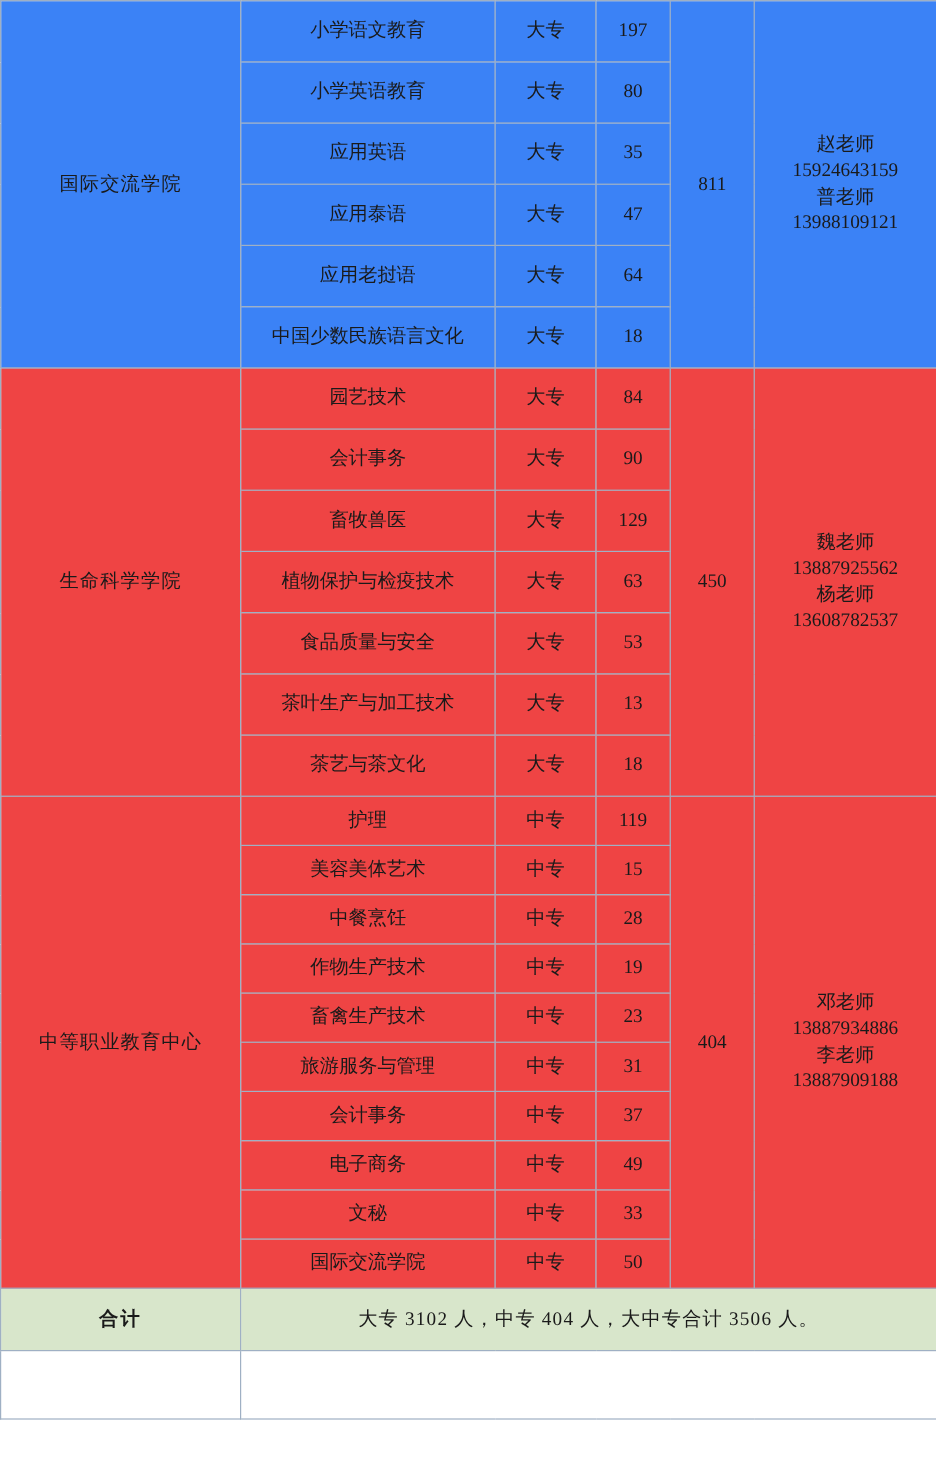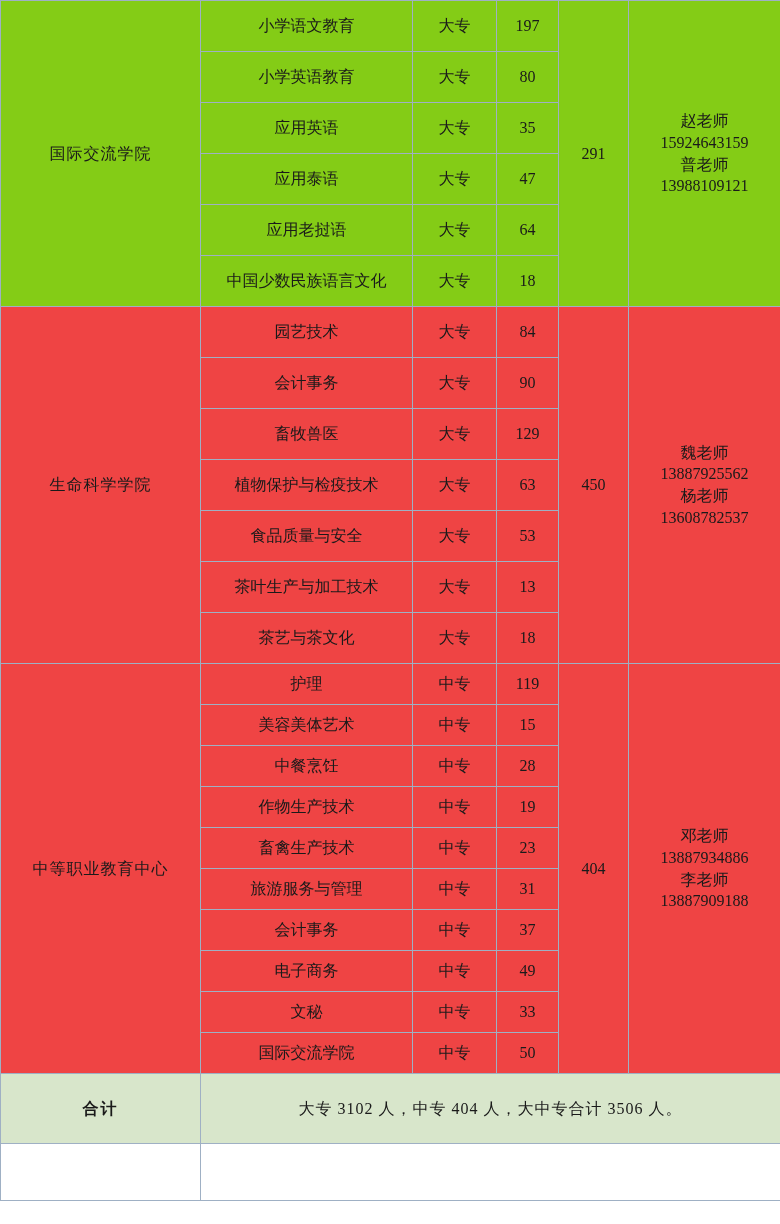--- a/index.html
+++ b/index.html
@@ -35,21 +35,21 @@
   }
   
   col.c-college { width: 200px; }
   col.c-major   { width: 212px; }
   col.c-level   { width: 84px; }
   col.c-count   { width: 62px; }
   col.c-total   { width: 70px; }
   col.c-contact { width: 152px; }
 
   
-  .grp-green td   { background: #84cc16; border-color: #a9bf91; }
+  .grp-green td   { background: #3b82f6; border-color: #a9bf91; }
   .grp-blue td    { background: #ef4444; border-color: #9fb0c4; }
   .grp-orange td  { background: #ef4444; border-color: #e4cf9e; }
   .grp-sum td     { background: #d8e6cb; border-color: #b2c7a0; }
 
   .college-cell {
     font-size: 16px;
     letter-spacing: 1px;
   }
   .major-cell { font-size: 16px; }
   .level-cell { font-size: 16px; }
@@ -101,21 +101,21 @@
       <col class="c-count">
       <col class="c-total">
       <col class="c-contact">
     </colgroup>
     <tbody id="tbody">
         <tr class="grp-green row-h">
           <td class="college-cell" rowspan="6">国际交流学院</td>
           <td class="major-cell">小学语文教育</td>
           <td class="level-cell">大专</td>
           <td class="count-cell">197</td>
-          <td class="total-cell" rowspan="6">291</td>
+          <td class="total-cell" rowspan="6">811</td>
           <td class="contact-cell" rowspan="6">
             <div>赵老师</div>
             <div>15924643159</div>
             <div>普老师</div>
             <div>13988109121</div>
           </td>
         </tr>
         <tr class="grp-green row-h">
           <td class="major-cell">小学英语教育</td>
           <td class="level-cell">大专</td>
@@ -235,21 +235,21 @@
         <tr class="grp-orange row-h-sm">
           <td class="major-cell">文秘</td>
           <td class="level-cell">中专</td>
           <td class="count-cell">33</td>
         </tr>
         <tr class="grp-orange row-h-sm">
           <td class="major-cell">国际交流学院</td>
           <td class="level-cell">中专</td>
           <td class="count-cell">50</td>
         </tr>
-        <tr class="grp-sum" style="height:70px;">
+        <tr class="grp-sum" style="height:52px;">
           <td class="sum-label">合计</td>
           <td class="sum-value" colspan="5">大专 3102 人，中专 404 人，大中专合计 3506 人。</td>
         </tr>
         <tr>
           <td class="bottom-blank left-blank"></td>
           <td class="bottom-blank" colspan="5"></td>
         </tr>
       </tbody>
   </table>
 </div>

